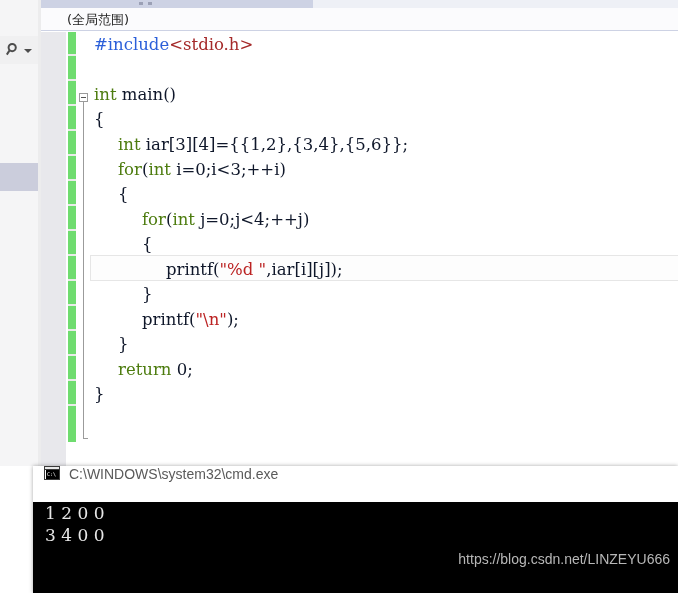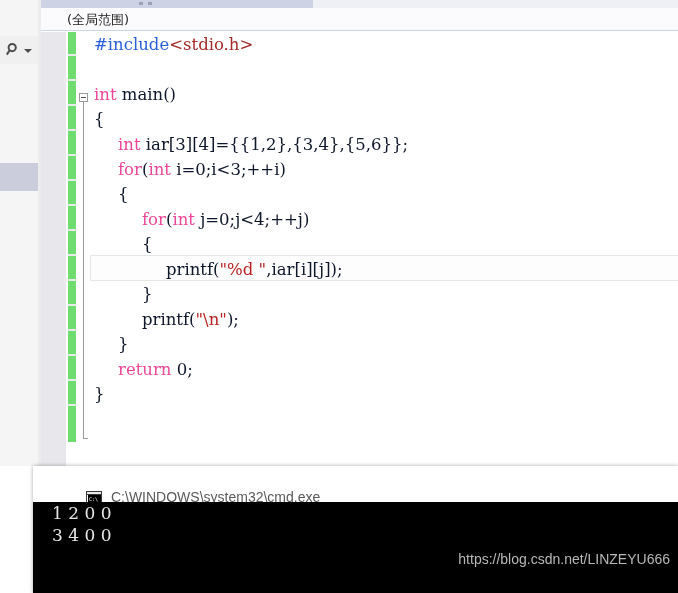--- a/index.html
+++ b/index.html
@@ -172,21 +172,21 @@
     font-size: 16.5px;
     line-height: 25px;
     color: #1b1b1b;
     white-space: pre;
   }
   .code .ln {
     height: 25px;
     padding-left: 4px;
     box-sizing: border-box;
   }
-  .kw   { color: #ec4899; }
+  .kw   { color: #4d7c0f; }
   .pre  { color: #2b5fd9; }
   .str  { color: #bb2222; }
   .hdr  { color: #a52a2a; }
   .pun  { color: #0f172a; }
 
   .cur-line {
     position: absolute;
     left: 49px; top: 223px;
     width: 629px; height: 26px;
     border: 1px solid #e6e6e6;
@@ -203,22 +203,21 @@
     box-shadow: 0 0 4px rgba(0,0,0,.35);
   }
   .con-title {
     position: absolute;
     left: 0; top: 0;
     width: 645px; height: 40px;
     background: #ffffff;
     border-bottom: 1px solid #e3e3e3;
     box-sizing: border-box;
     display: flex;
-    align-items: flex-end;
-    padding-left: 42px;
+    align-items: flex-start;
   }
   .con-ico {
     width: 16px; height: 14px;
     margin-left: 11px;
     margin-right: 9px;
     background: #ffffff;
     border: 1px solid #3a3a3a;
     position: relative;
     box-sizing: border-box;
     flex: none;
@@ -256,21 +255,21 @@
     width: 645px; height: 91px;
     background: #000000;
     overflow: hidden;
   }
   .con-line {
     font-family: "DejaVu Serif", "Liberation Serif", serif;
     font-size: 17px;
     line-height: 22px;
     color: #e6e6e6;
     white-space: pre;
-    padding-left: 19px;
+    padding-left: 12px;
   }
   .watermark {
     position: absolute;
     right: 8px; bottom: 26px;
     font-size: 14px;
     color: #b7b7b7;
     font-family: "Liberation Sans", sans-serif;
     white-space: nowrap;
   }
 </style>

